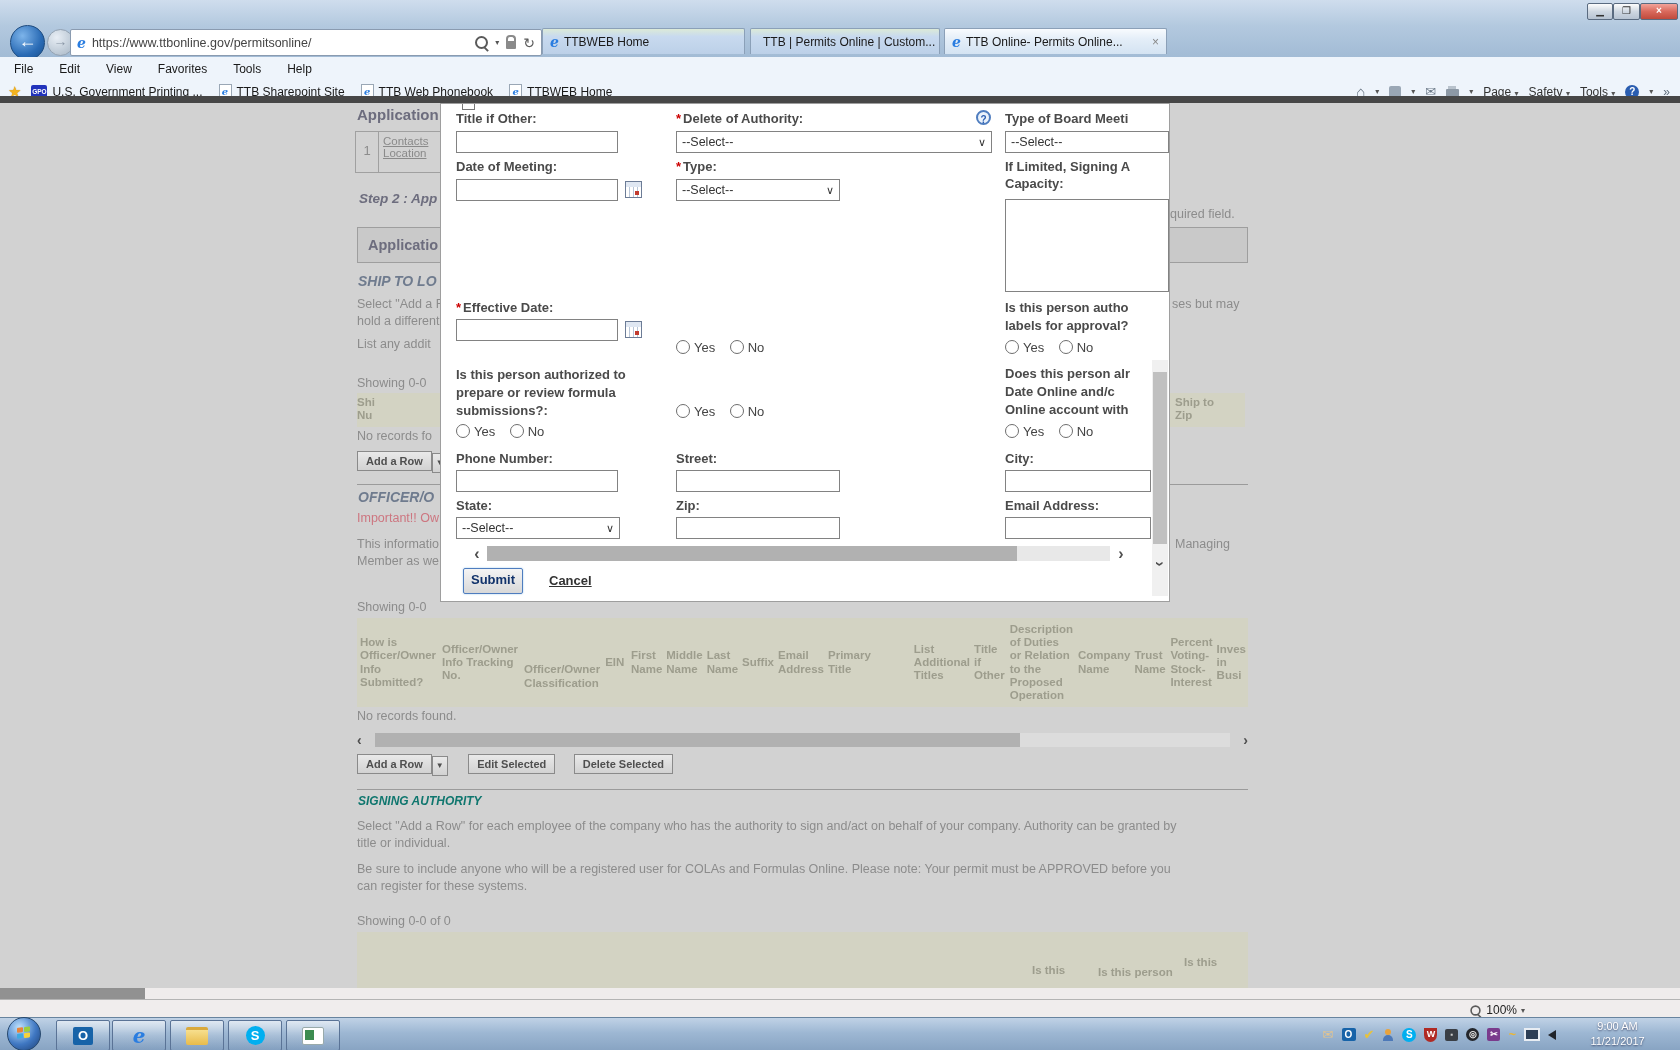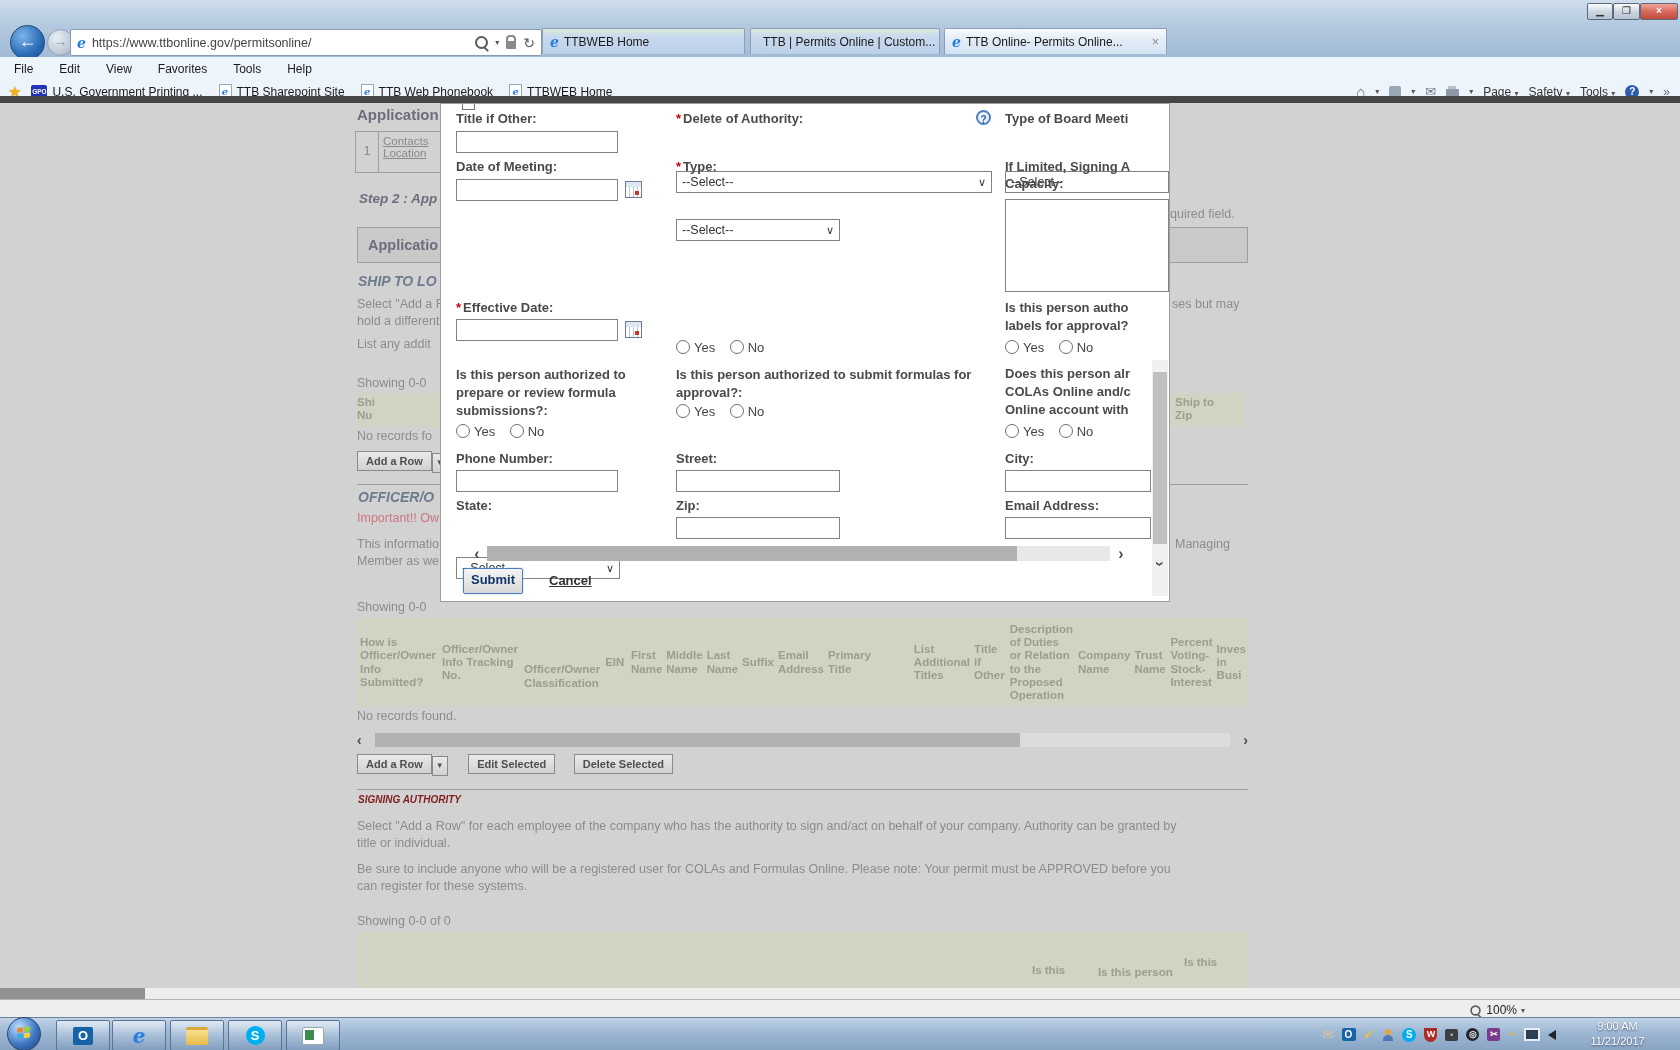--- a/index.html
+++ b/index.html
@@ -60,21 +60,21 @@
   .gbtn.arrow{padding:0 3px;font-size:8px;}
   .pagerarrow{color:#4f4f4f;font-weight:bold;font-size:14px;line-height:16px;}
   .hr{border-top:1px solid #9b9b9b;height:0;}
   
   #modal{left:440px;top:103px;width:730px;height:499px;background:#fff;border:1px solid #9e9e9e;
     box-sizing:border-box;overflow:hidden;z-index:5;}
   .mlabel{position:absolute;font-size:13px;font-weight:bold;color:#4a4a4a;white-space:nowrap;}
   .req{color:#c00;margin-right:2px;}
   .minput{position:absolute;height:22px;background:#fff;border:1px solid #828282;box-sizing:border-box;}
   .msel{position:absolute;height:22px;background:#fff;border:1px solid #828282;box-sizing:border-box;
-    font-size:12.5px;color:#333;line-height:20px;padding-left:5px;margin-top:40px;}
+    font-size:12.5px;color:#333;line-height:20px;padding-left:5px;}
   .msel .chev{position:absolute;right:5px;top:0;font-size:11px;color:#333;}
   .mtext{position:absolute;background:#fff;border:1px solid #828282;box-sizing:border-box;}
   .cal{position:absolute;width:17px;height:17px;border:1px solid #6c7c96;background:
     linear-gradient(#dfe7f2,#dfe7f2) 0 0/17px 5px no-repeat,
     repeating-linear-gradient(90deg,#fff 0 3px,#b9c6d8 3px 4px),
     repeating-linear-gradient(#fff 0 3px,#b9c6d8 3px 4px);box-sizing:border-box;}
   .cal::after{content:"";position:absolute;right:2px;bottom:2px;width:4px;height:4px;background:#c23b2e;}
   .radio{display:inline-block;width:12px;height:12px;border:1px solid #6e6e6e;border-radius:50%;
     background:#fff;vertical-align:-2px;margin-right:4px;}
   .rlabel{font-size:13px;color:#444;margin-right:10px;}
@@ -286,21 +286,21 @@
     </div>
 
     <div class="abs" style="left:357px;top:651px;">
       <span class="gbtn">Add a Row</span><span class="gbtn arrow">▼</span>
       <span class="gbtn" style="margin-left:16px;">Edit Selected</span>
       <span class="gbtn" style="margin-left:14px;">Delete Selected</span>
     </div>
 
     <div class="abs hr" style="left:357px;top:686px;width:891px;"></div>
 
-    <div class="abs phead pital" style="left:358px;top:691px;width:300px;font-size:10px;color:#7f1d1d;">SIGNING AUTHORITY</div>
+    <div class="abs phead pital" style="left:358px;top:691px;width:300px;font-size:12px;color:#0f766e;">SIGNING AUTHORITY</div>
     <div class="abs" style="left:357px;top:715px;width:830px;font-size:12.5px;color:#8c8c8c;line-height:17px;">Select "Add a Row" for each employee of the company who has the authority to sign and/act on behalf of your company. Authority can be granted by title or individual.</div>
     <div class="abs" style="left:357px;top:758px;width:830px;font-size:12.5px;color:#8c8c8c;line-height:17px;">Be sure to include anyone who will be a registered user for COLAs and Formulas Online. Please note: Your permit must be APPROVED before you can register for these systems.</div>
 
     <div class="abs ptxt" style="left:357px;top:811px;width:140px;">Showing 0-0 of 0</div>
 
     <div class="abs beige" style="left:357px;top:829px;width:891px;height:56px;">
       <span class="abs beigetxt" style="left:675px;top:32px;">Is this</span>
       <span class="abs beigetxt" style="left:741px;top:34px;">Is this person</span>
       <span class="abs beigetxt" style="left:827px;top:24px;">Is this</span>
     </div>
@@ -344,28 +344,27 @@
       <span class="radio"></span><span class="rlabel">Yes</span>
       <span class="radio"></span><span class="rlabel">No</span>
     </span>
 
     <span class="mlabel" style="left:15px;top:262px;width:196px;white-space:normal;line-height:18px;">Is this person authorized to prepare or review formula submissions?:</span>
     <span class="radiorow" style="left:15px;top:318px;">
       <span class="radio"></span><span class="rlabel">Yes</span>
       <span class="radio"></span><span class="rlabel">No</span>
     </span>
 
-    <span class="mlabel" style="left:235px;top:262px;width:322px;white-space:normal;line-height:18px;">Is this person authorized to submit formulas for approval?:</span>
     <span class="radiorow" style="left:235px;top:298px;">
       <span class="radio"></span><span class="rlabel">Yes</span>
       <span class="radio"></span><span class="rlabel">No</span>
     </span>
 
     <span class="mlabel" style="left:564px;top:262px;">Does this person alr</span>
-    <span class="mlabel" style="left:564px;top:280px;">COLAs Online and/c</span>
+    <span class="mlabel" style="left:564px;top:280px;">Date Online and/c</span>
     <span class="mlabel" style="left:564px;top:298px;">Online account with</span>
     <span class="radiorow" style="left:564px;top:318px;">
       <span class="radio"></span><span class="rlabel">Yes</span>
       <span class="radio"></span><span class="rlabel">No</span>
     </span>
 
     <span class="mlabel" style="left:15px;top:347px;">Phone Number:</span>
     <input class="minput" style="left: 15px; top: 366px; width: 162px;">
     <span class="mlabel" style="left:235px;top:347px;">Street:</span>
     <input class="minput" style="left: 235px; top: 366px; width: 164px;">

